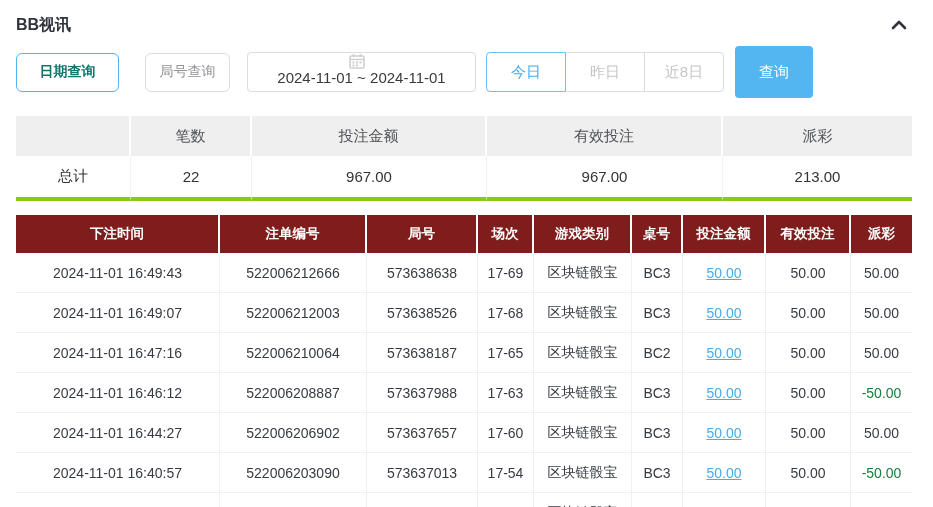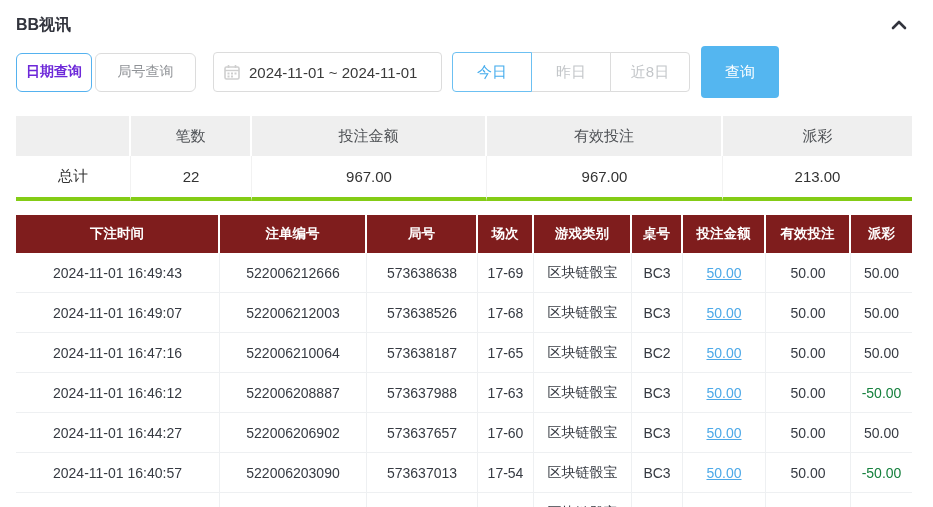--- a/index.html
+++ b/index.html
@@ -22,31 +22,31 @@
   .toolbar{
     display:flex;align-items:center;
     margin:14px 0 0 16px;height:40px;
   }
   .btn{
     box-sizing:border-box;height:39px;background:#fff;
     font-size:14px;display:inline-flex;align-items:center;justify-content:center;
     cursor:pointer;user-select:none;
   }
   .btn-date-query{
-    width:76px;border:1px solid #55b2ef;border-radius:6px;
-    color:#6d28d9;font-weight:bold;
+    width:103px;border:1px solid #55b2ef;border-radius:6px;
+    color:#0f766e;font-weight:bold;
   }
   .btn-round-query{
-    width:101px;border:1px solid #dcdcdc;border-radius:6px;
-    color:#8f9296;margin-left:3px;
+    width:85px;border:1px solid #dcdcdc;border-radius:6px;
+    color:#8f9296;margin-left:26px;
   }
   .date-input{
     box-sizing:border-box;height:40px;width:229px;margin-left:17px;
     border:1px solid #dcdcdc;border-radius:4px;background:#fff;
-    display:flex;align-items:center;padding:0 10px;cursor:pointer;
+    display:flex;align-items:center;padding:0 10px;cursor:pointer;flex-direction:column;
   }
   .date-input .cal{margin-right:9px;display:flex;align-items:center;}
   .date-input .date-text{font-size:15px;color:#3a3a3a;white-space:nowrap;}
   .segmented{display:flex;margin-left:10px;}
   .seg{
     box-sizing:border-box;width:80px;height:40px;background:#fff;
     border:1px solid #dcdcdc;display:flex;align-items:center;justify-content:center;
     font-size:15px;color:#c3c6c9;cursor:pointer;margin-left:-1px;
   }
   .seg:first-child{margin-left:0;border-radius:4px 0 0 4px;}

